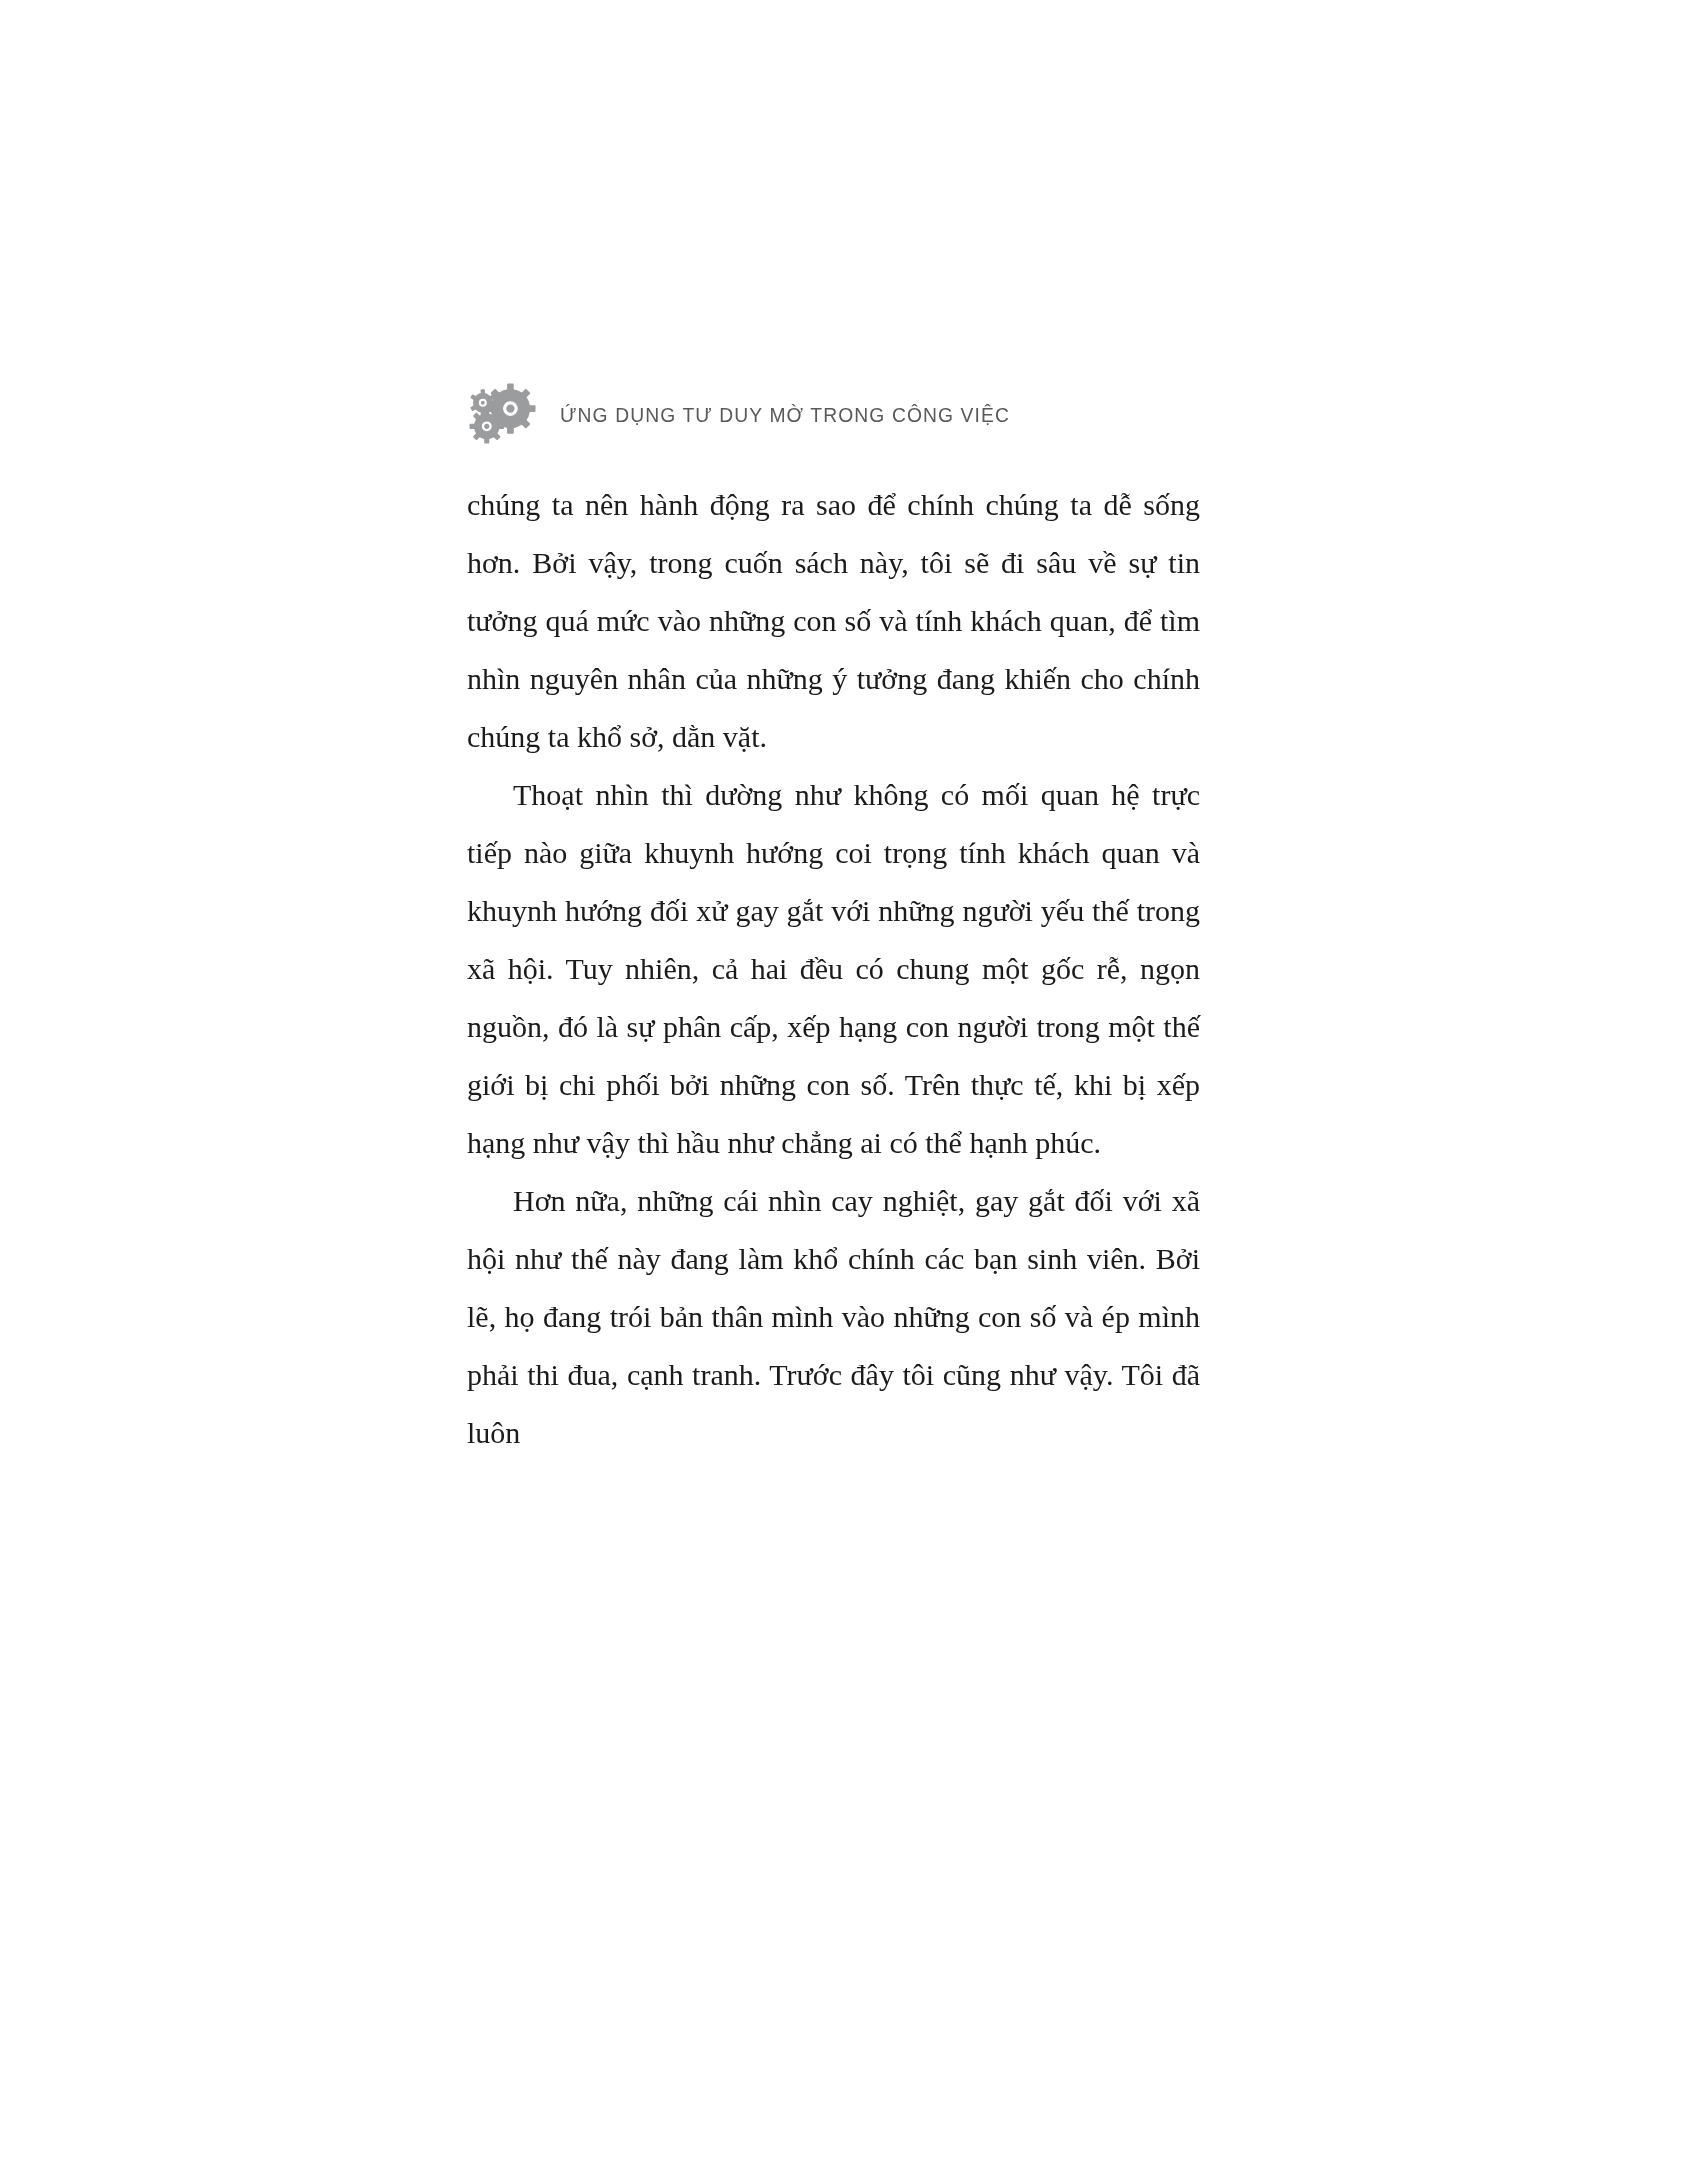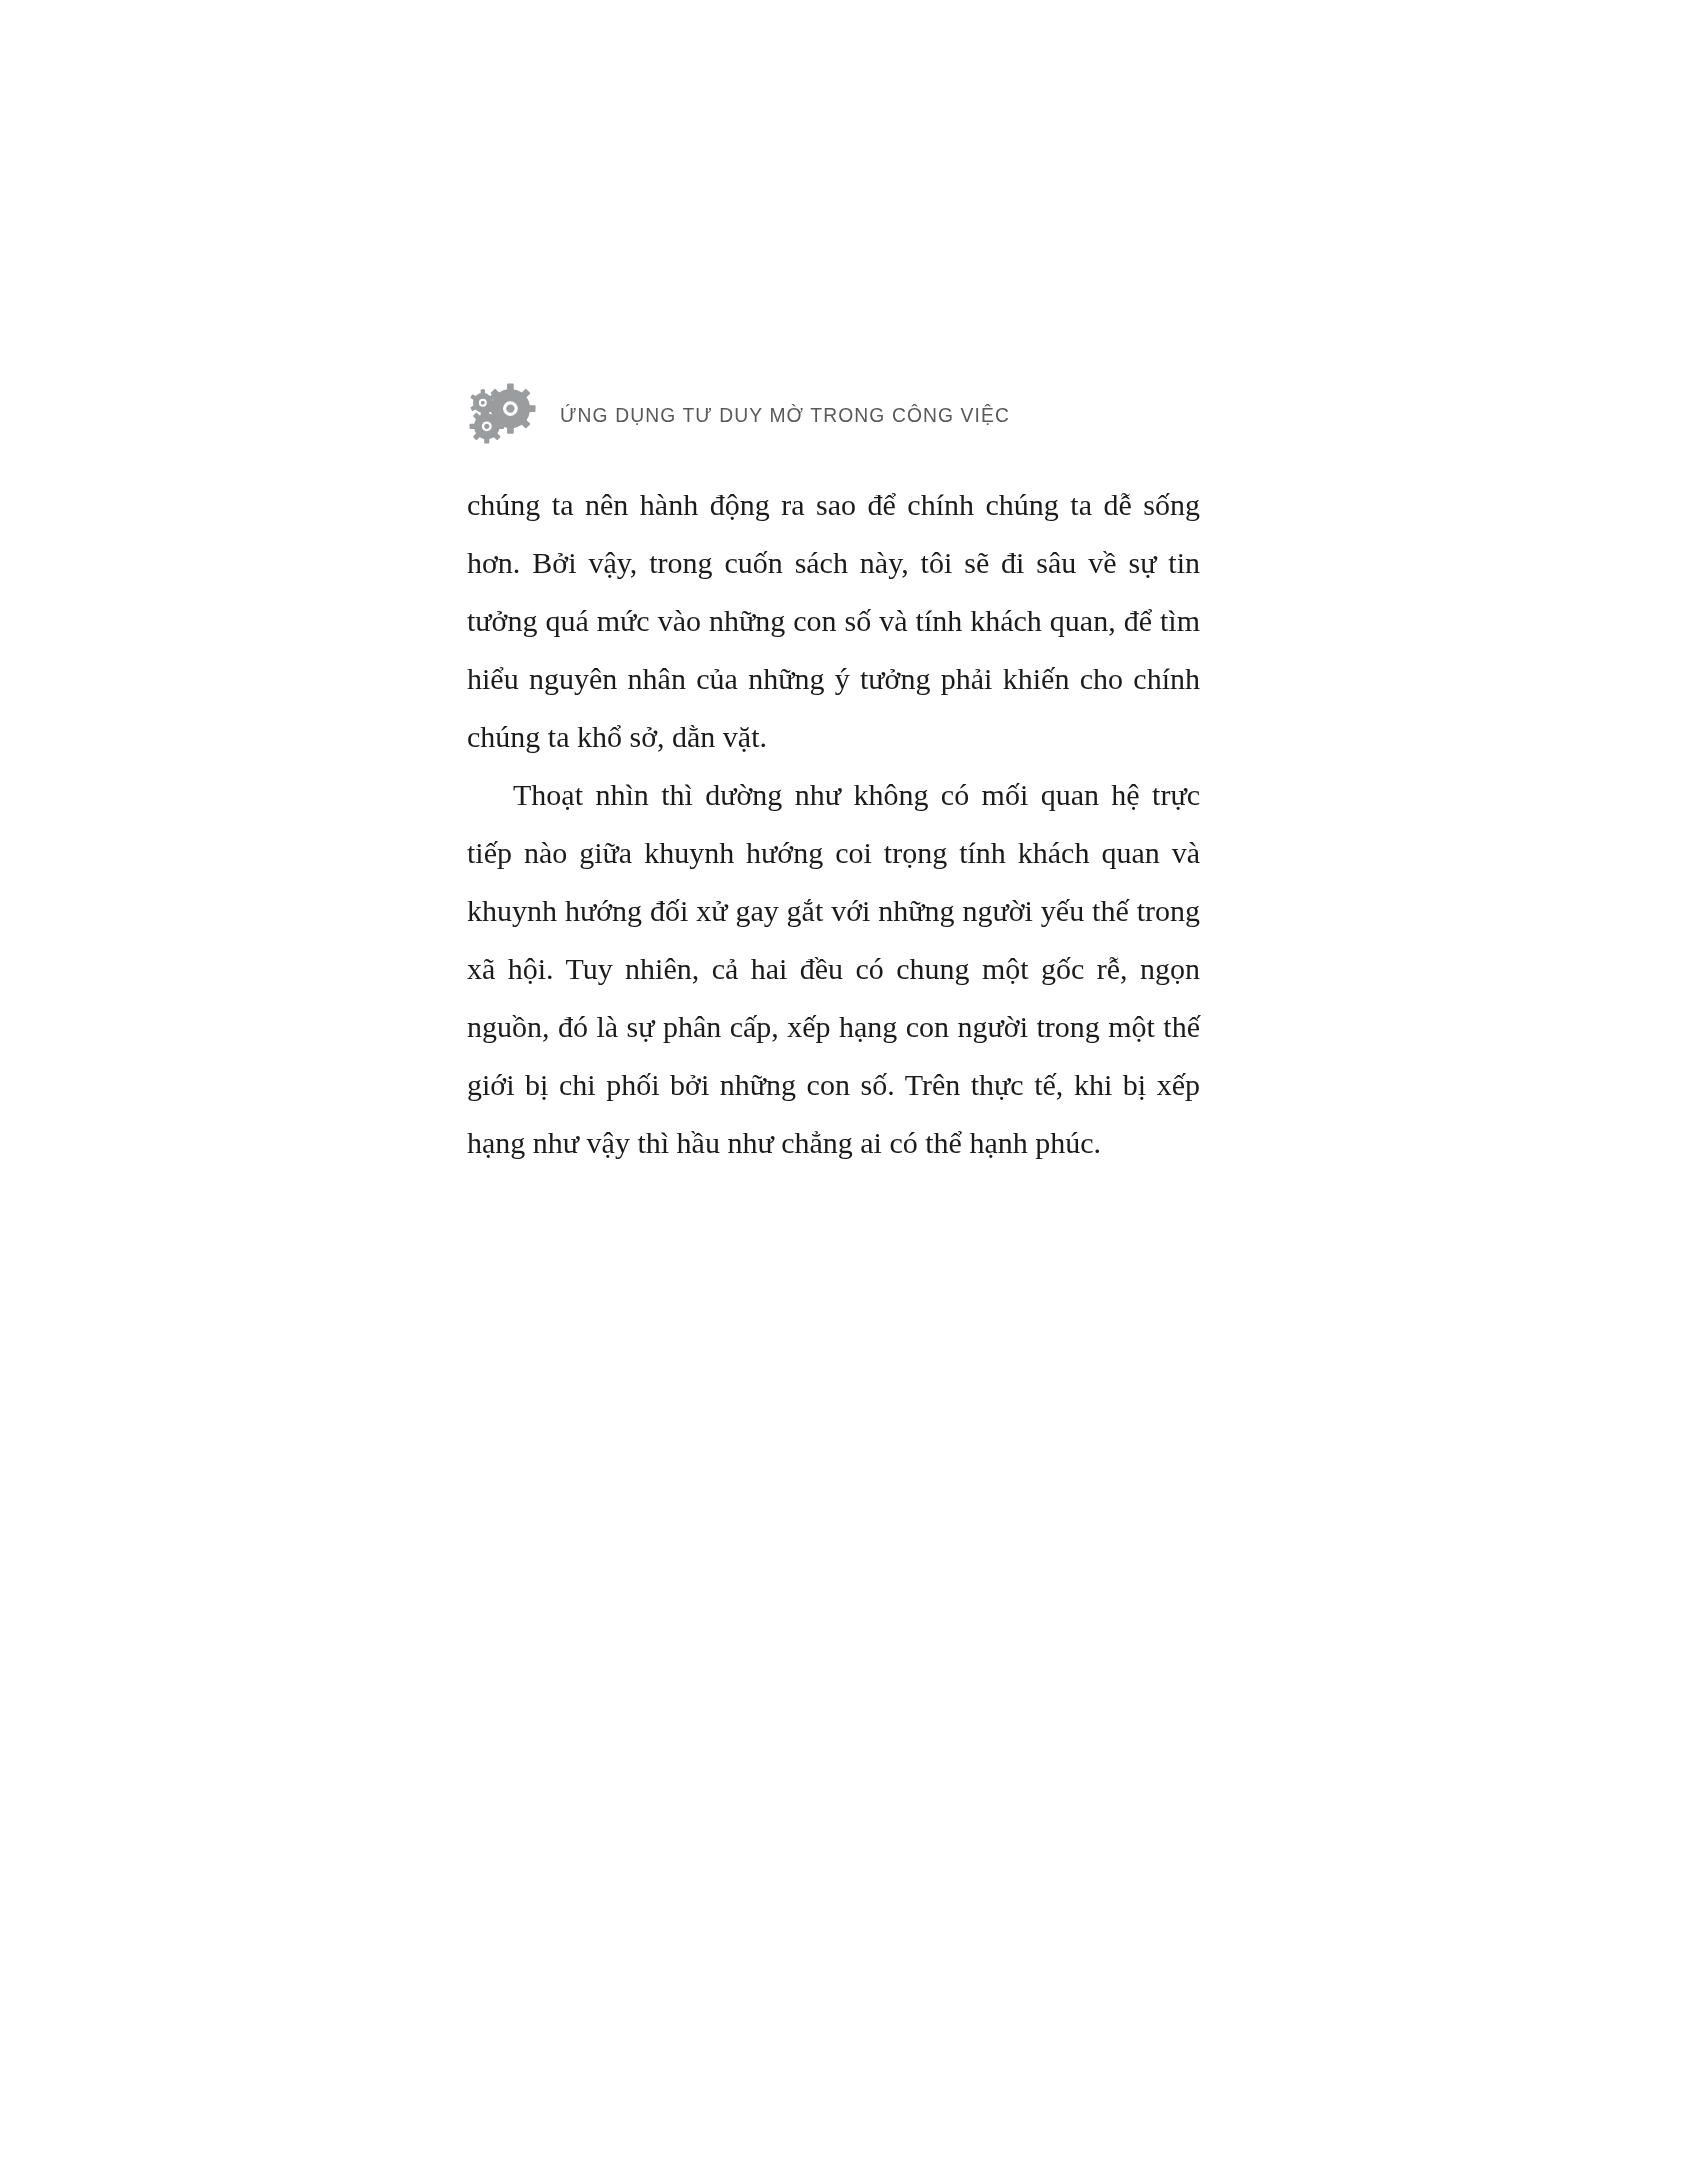--- a/index.html
+++ b/index.html
@@ -146,21 +146,22 @@
                 <circle cx="0" cy="0" r="2" fill="#9a9c9e"></circle>
               </g>
             </g>
           </g>
         </svg>
       </span>
       <span class="header-title">ỨNG DỤNG TƯ DUY MỜ TRONG CÔNG VIỆC</span>
     </div>
 
     <div class="body-text">
-      <p>chúng ta nên hành động ra sao để chính chúng ta dễ sống hơn. Bởi vậy, trong cuốn sách này, tôi sẽ đi sâu về sự tin tưởng quá mức vào những con số và tính khách quan, để tìm hiểu nguyên nhân của những ý tưởng phải khiến cho chính chúng ta khổ sở, dằn vặt.</p>
+      <p>chúng ta nên hành động ra sao để chính chúng ta dễ sống hơn. Bởi vậy, trong cuốn sách này, tôi sẽ đi sâu về sự tin tưởng quá mức vào những con số và tính khách quan, để tìm nhìn nguyên nhân của những ý tưởng đang khiến cho chính chúng ta khổ sở, dằn vặt.</p>
       <p class="indent">Thoạt nhìn thì dường như không có mối quan hệ trực tiếp nào giữa khuynh hướng coi trọng tính khách quan và khuynh hướng đối xử gay gắt với những người yếu thế trong xã hội. Tuy nhiên, cả hai đều có chung một gốc rễ, ngọn nguồn, đó là sự phân cấp, xếp hạng con người trong một thế giới bị chi phối bởi những con số. Trên thực tế, khi bị xếp hạng như vậy thì hầu như chẳng ai có thể hạnh phúc.</p>
+      <p class="indent last-line-natural">Hơn nữa, những cái nhìn cay nghiệt, gay gắt đối với xã hội như thế này đang làm khổ chính các bạn sinh viên. Bởi lẽ, họ đang trói bản thân mình vào những con số và ép mình phải thi đua, cạnh tranh. Trước đây tôi cũng như vậy. Tôi đã luôn</p>
     </div>
 
   </div>
 
 
 </div>
 
 
 </body></html>

